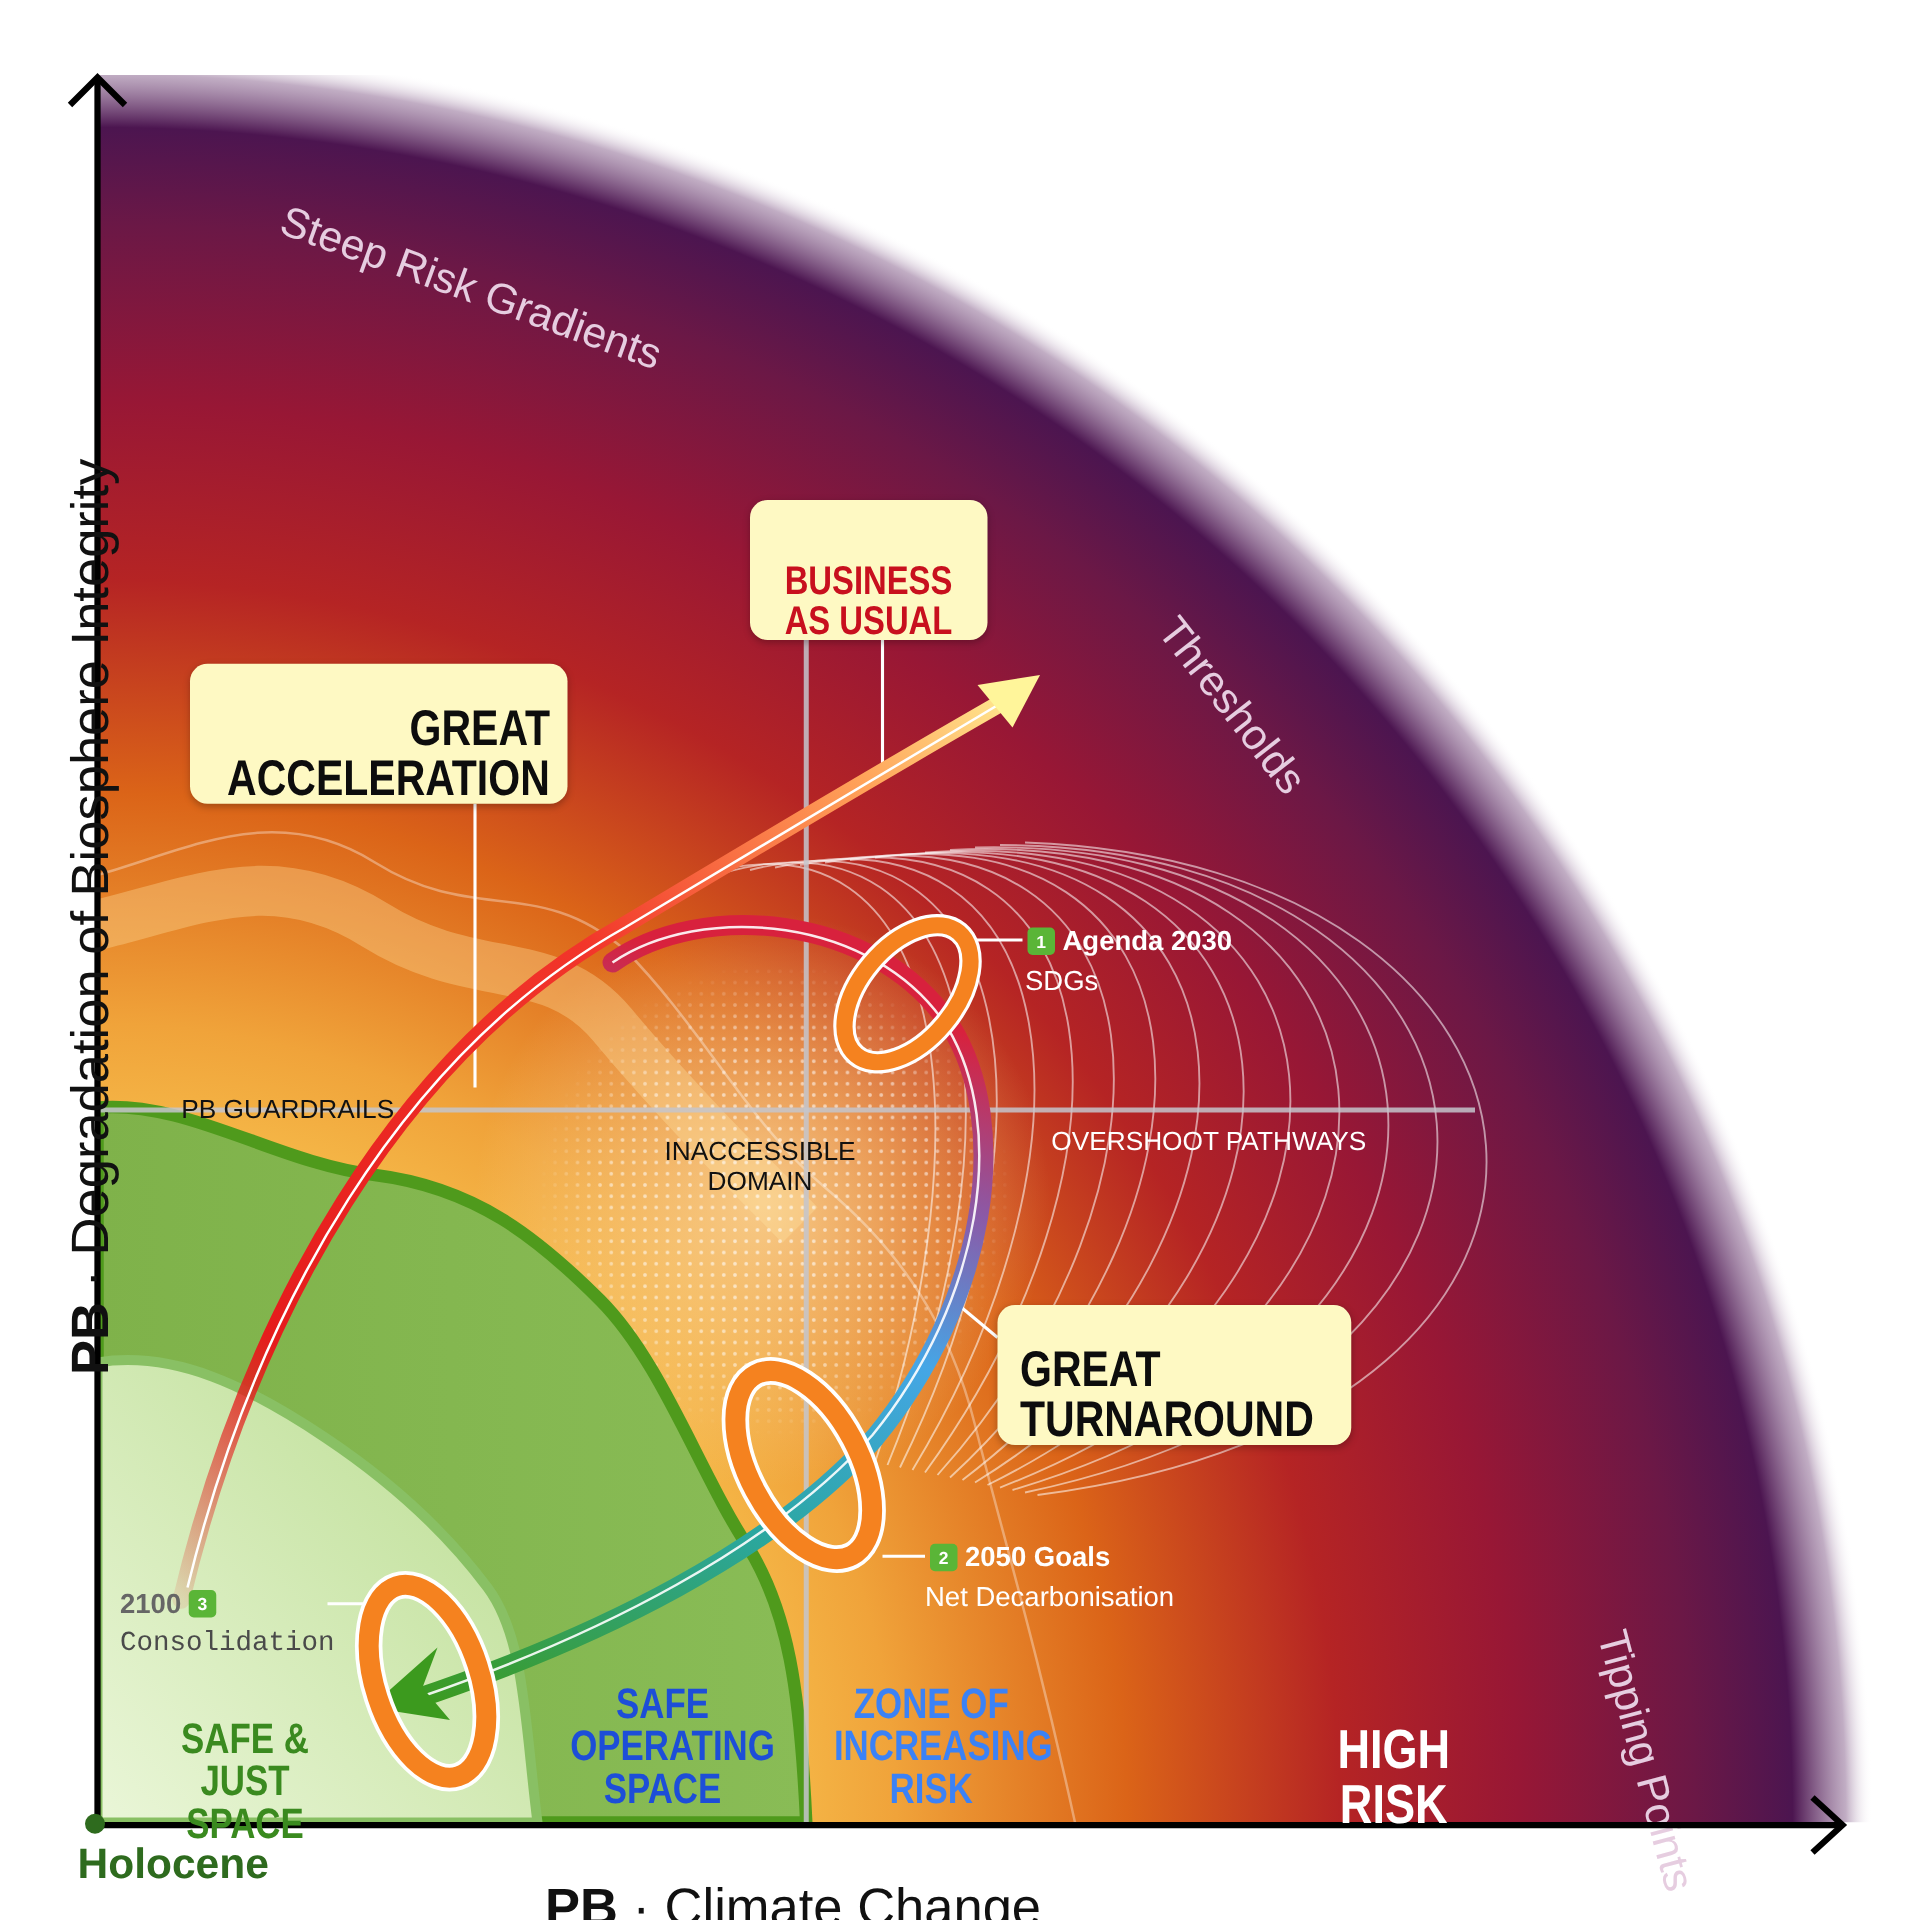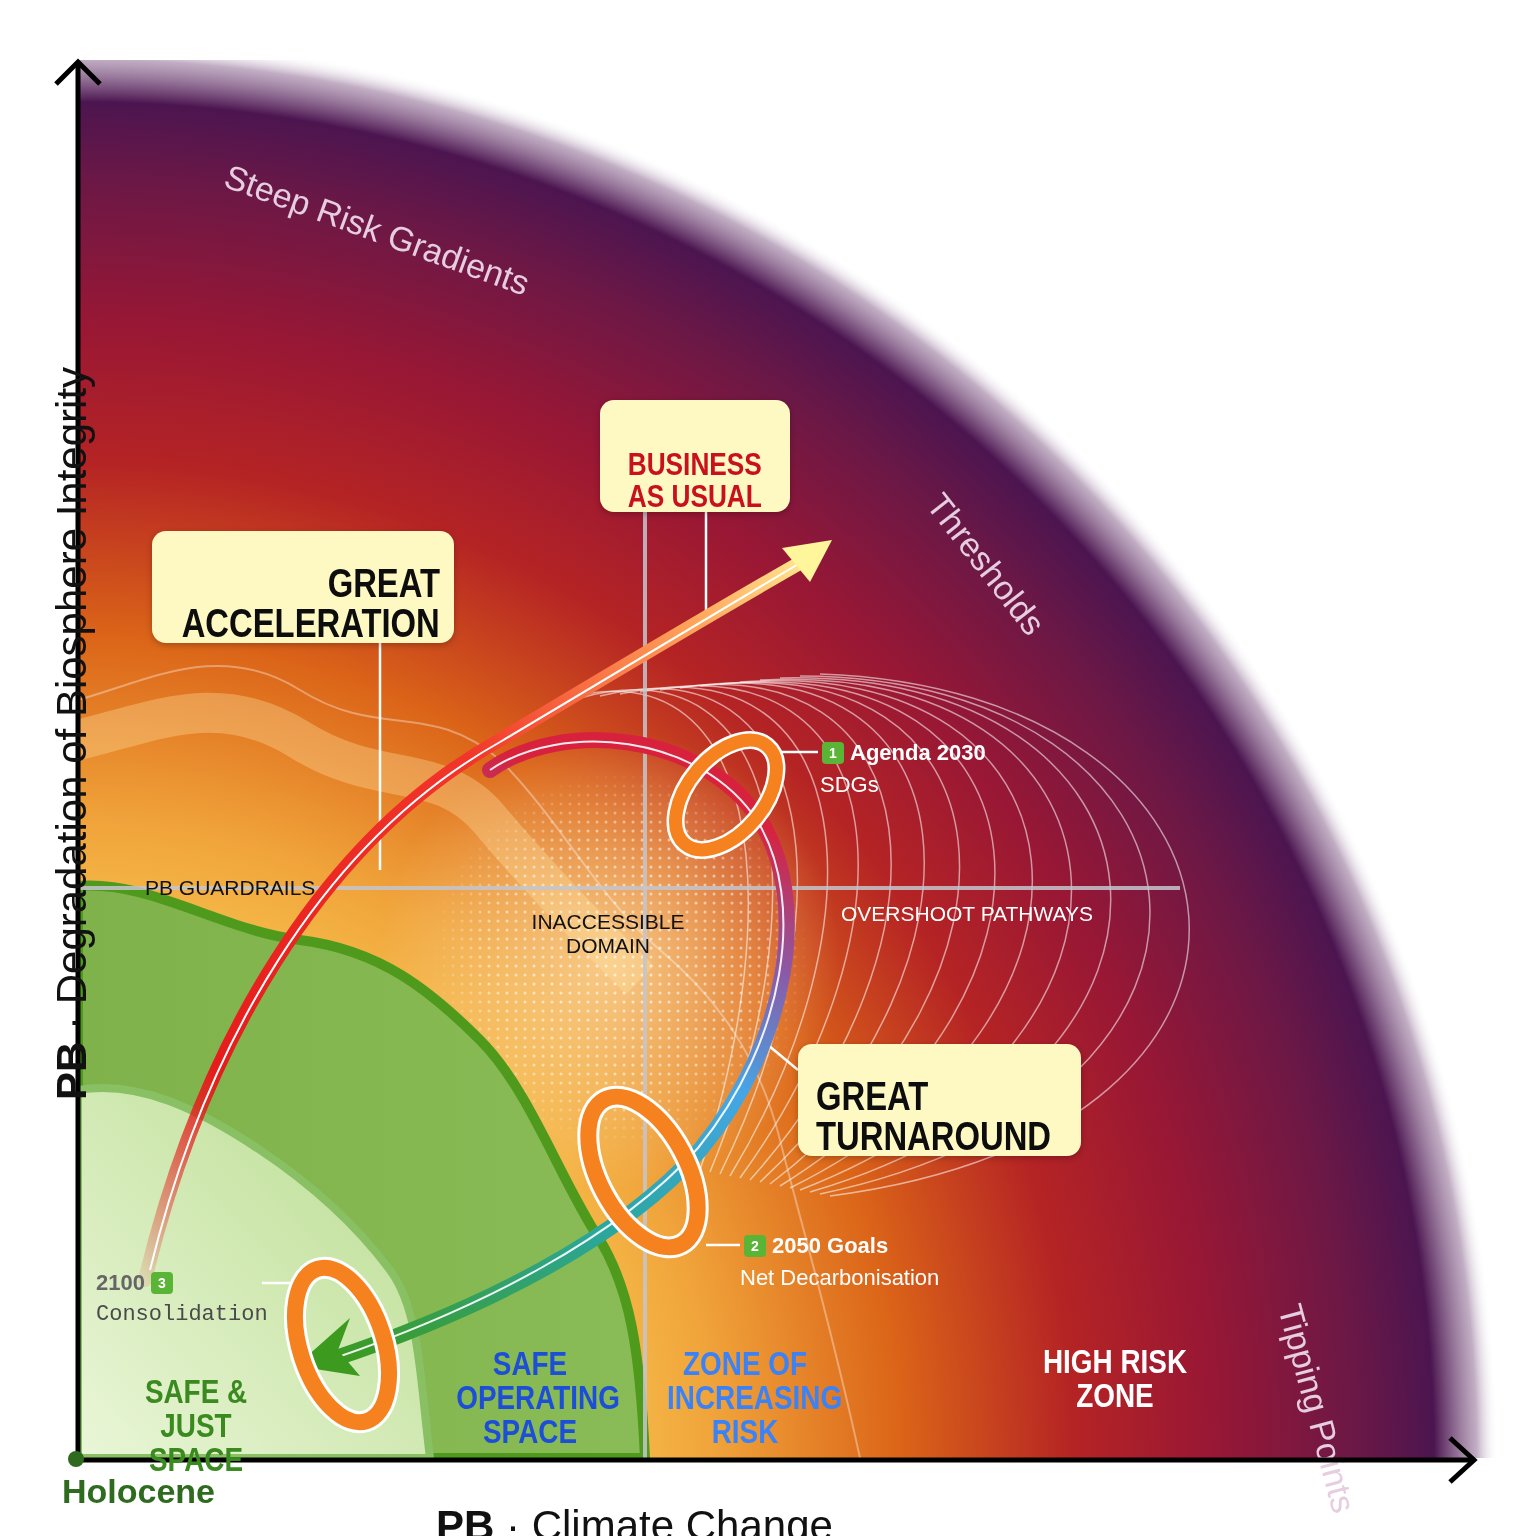--- a/index.html
+++ b/index.html
@@ -219,21 +219,21 @@
 <div class="zone" style="left:440px; top:1346px; width:180px; font-size:34px; color:#1d4ed8;">
   <span>SAFE</span>
   <span>OPERATING</span>
   <span>SPACE</span>
 </div>
 <div class="zone" style="left:650px; top:1346px; width:190px; font-size:34px; color:#3b82f6;">
   <span>ZONE OF</span>
   <span>INCREASING</span>
   <span>RISK</span>
 </div>
-<div class="zone" style="left:1020px; top:1344px; width:190px; font-size:34px; color:#ffffff;">
+<div class="zone" style="left:1020px; top:1378px; width:190px; font-size:44px; color:#ffffff;">
   <span>HIGH RISK</span>
   <span>ZONE</span>
 </div>
 
 
 <div class="axis-label-x">
   <b>PB</b><span> · </span><span>Climate Change</span>
 </div>
 <div class="axis-label-y">
   <b>PB</b><span> · </span><span>Degradation of Biosphere Integrity</span>

